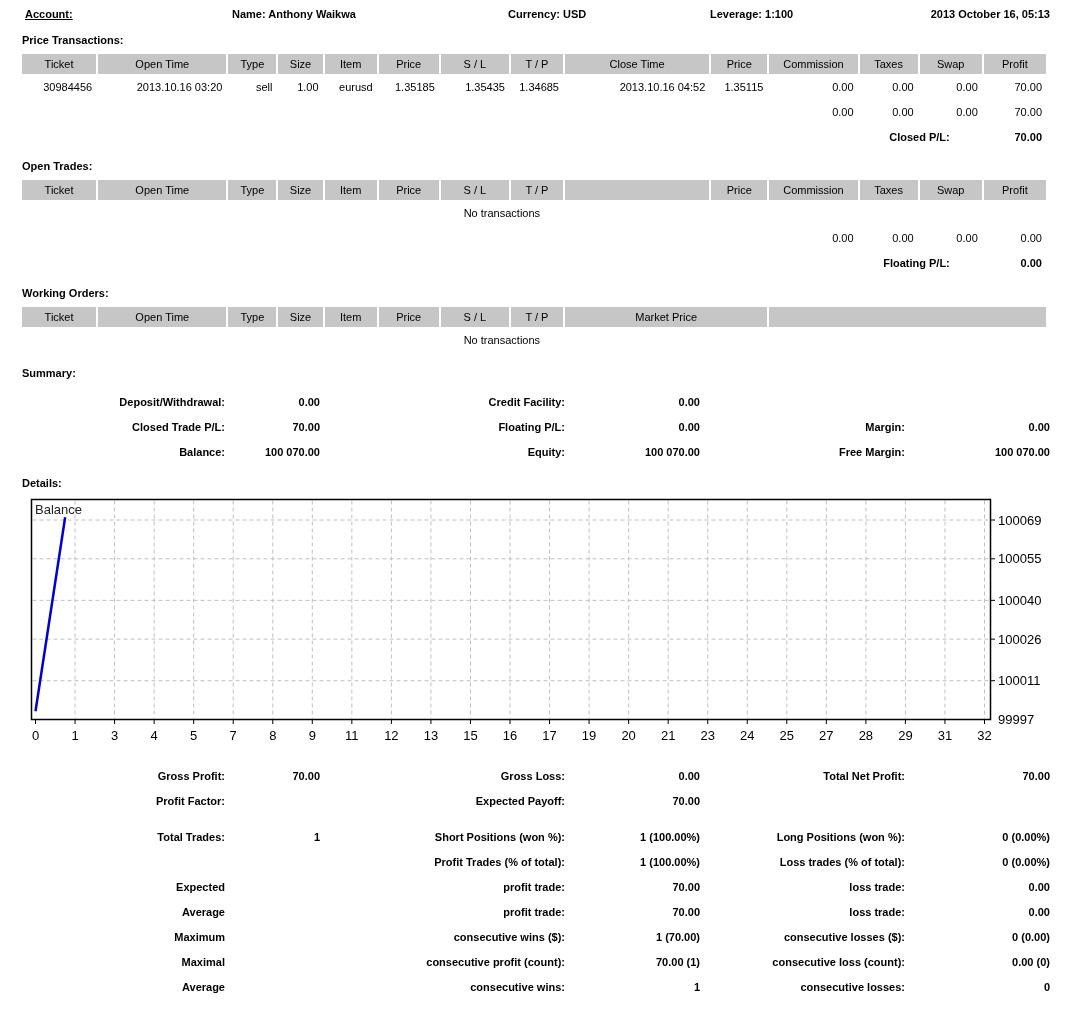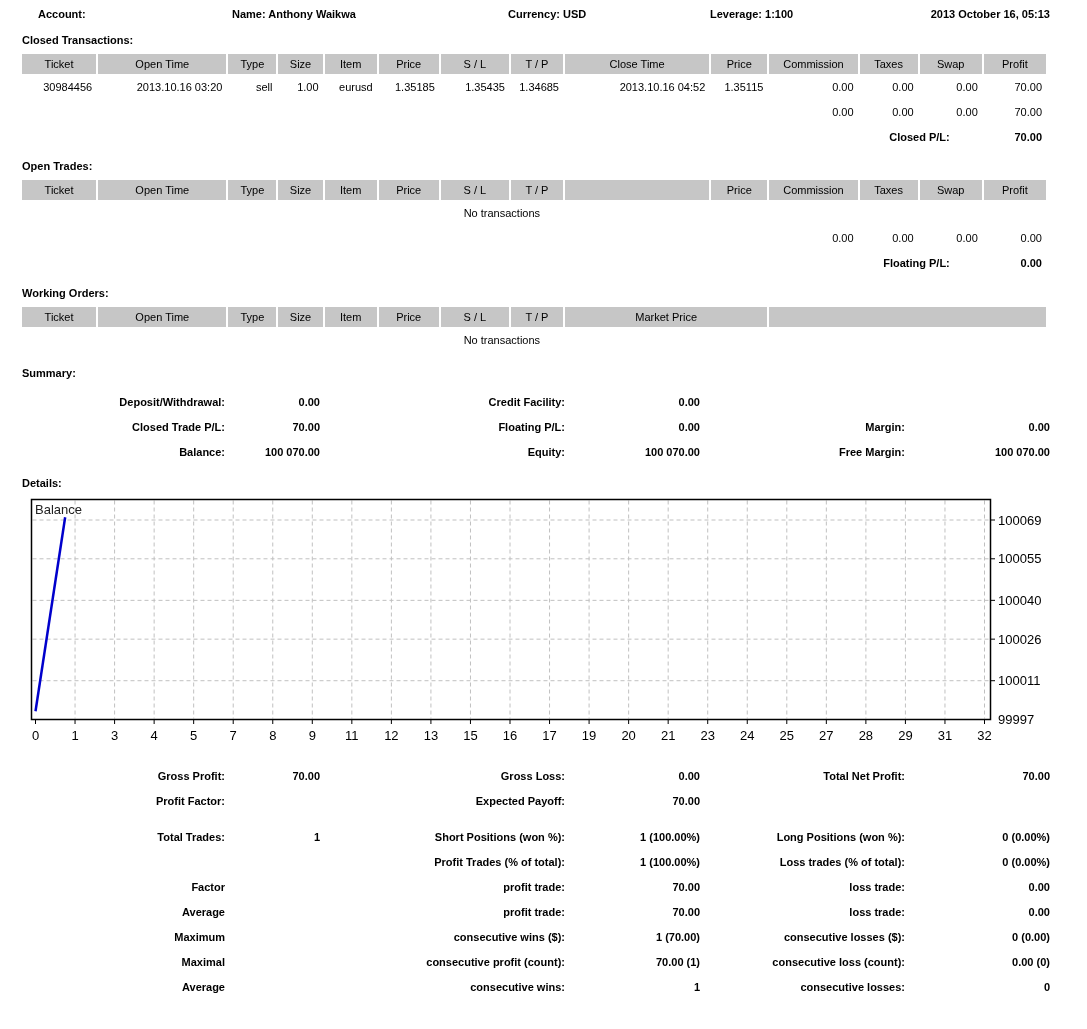--- a/index.html
+++ b/index.html
@@ -2,21 +2,21 @@
 <html><head>
 <meta charset="utf-8">
 <style>
   html,body{margin:0;padding:0;background:#fff;color:#000;}
   body{width:1087px;font-family:"Liberation Sans",sans-serif;font-size:11px;}
   .page{width:1028px;padding-left:22px;}
 
   
   .top{position:relative;height:23px;padding-top:8px;font-weight:bold;white-space:nowrap;}
   .top span{position:absolute;top:8px;}
-  .top .f-account{left:16px;}
+  .top .f-account{left:3px;text-decoration:underline;}
   .top .f-name{left:210px;}
   .top .f-currency{left:486px;}
   .top .f-leverage{left:688px;text-align:center;}
   .top .f-date{right:0;}
 
   .h{font-weight:bold;line-height:15px;}
   .h-closed{margin:2px 0 6px;}
   .h-open{margin:10px 0 6px;}
   .h-working{margin:11px 0 6px;}
   .h-summary{margin:14px 0 8px;}
@@ -46,21 +46,21 @@
 <div class="page">
 
   <div class="top">
     <span class="f-account">Account:</span>
     <span class="f-name">Name: Anthony Waikwa</span>
     <span class="f-currency">Currency: USD</span>
     <span class="f-leverage">Leverage: 1:100</span>
     <span class="f-date">2013 October 16, 05:13</span>
   </div>
 
-  <div class="h h-closed">Closed Transactions:</div>
+  <div class="h h-closed">Price Transactions:</div>
   <table class="tt">
     <colgroup>
       <col style="width:74px">
         <col style="width:128px">
         <col style="width:48px">
         <col style="width:44px">
       <col style="width:52px">
         <col style="width:60px">
         <col style="width:68px">
         <col style="width:52px">
@@ -366,21 +366,21 @@
     </div>
     <div class="r">
       <div class="c w1"></div>
       <div class="c w2"></div>
       <div class="c w3">Profit Trades (% of total):</div>
       <div class="c w4">1 (100.00%)</div>
       <div class="c w5">Loss trades (% of total):</div>
       <div class="c w6">0 (0.00%)</div>
     </div>
     <div class="r">
-      <div class="c w1">Factor</div>
+      <div class="c w1">Expected</div>
       <div class="c w2"></div>
       <div class="c w3">profit trade:</div>
       <div class="c w4">70.00</div>
       <div class="c w5">loss trade:</div>
       <div class="c w6">0.00</div>
     </div>
     <div class="r">
       <div class="c w1">Average</div>
       <div class="c w2"></div>
       <div class="c w3">profit trade:</div>

